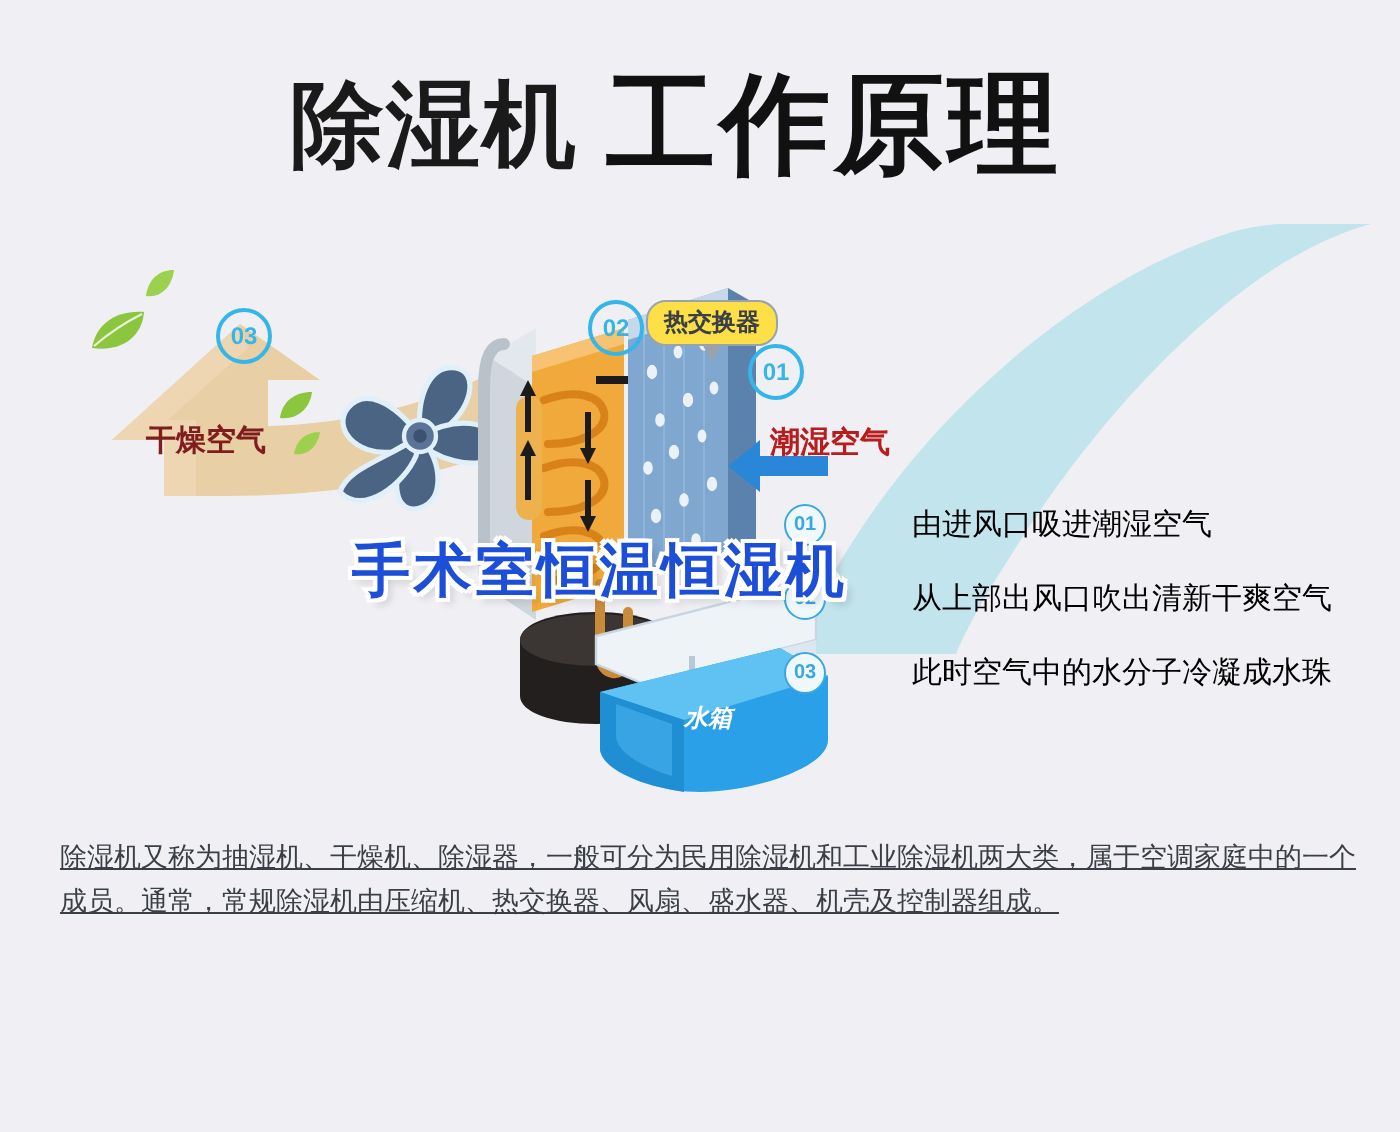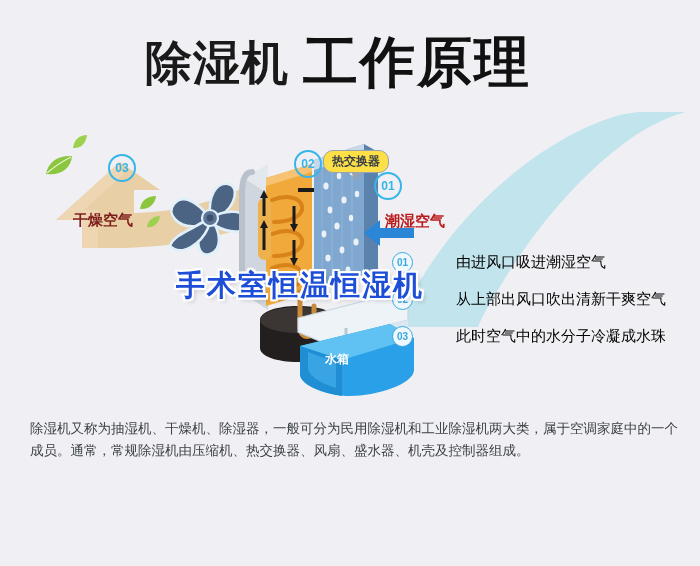--- a/index.html
+++ b/index.html
@@ -96,21 +96,21 @@
       2px 0 0 #fff,-2px 0 0 #fff,0 2px 0 #fff,0 -2px 0 #fff,
       2px 2px 0 #fff,-2px 2px 0 #fff,2px -2px 0 #fff,-2px -2px 0 #fff,
       3px 3px 4px rgba(0,0,0,.18);
     z-index:40;
   }
 
   
   .copy{position:absolute;left:30px;top:418px;width:648px;}
   .para{
     font-size:13.5px;line-height:22px;color:#3a3f45;
-    text-align:justify;margin:0 0 18px 0;
+    text-align:justify;margin:0 0 18px 0;text-decoration:underline;
   }
   .para:last-child{margin-bottom:0;}
 </style>
 </head>
 <body>
 
 <div id="page">
 
   <div class="title-row">
     <span class="title-a">除湿机</span><span class="title-b">工作原理</span>
@@ -255,21 +255,21 @@
     </div>
 
     <div class="badge-d" style="left:108px;top:42px;">03</div>
     <div class="badge-d" style="left:294px;top:38px;">02</div>
     <div class="badge-d" style="left:374px;top:60px;">01</div>
 
     <div class="tag-bubble" style="left:323px;top:38px;">热交换器</div>
 
     <div class="label-dia lab-dry" style="left:73px;top:99px;">干燥空气</div>
     <div class="label-dia lab-wet" style="left:385px;top:100px;">潮湿空气</div>
-    <div class="label-dia lab-tank" style="left:325px;top:239px;">水箱</div>
+    <div class="label-dia lab-tank" style="left:342px;top:239px;font-style:italic;">水箱</div>
   </div>
 
   <div class="steps">
     <div class="step">
       <div class="step-badge">01</div>
       <div class="step-text">由进风口吸进潮湿空气</div>
     </div>
     <div class="step">
       <div class="step-badge">02</div>
       <div class="step-text">从上部出风口吹出清新干爽空气</div>

